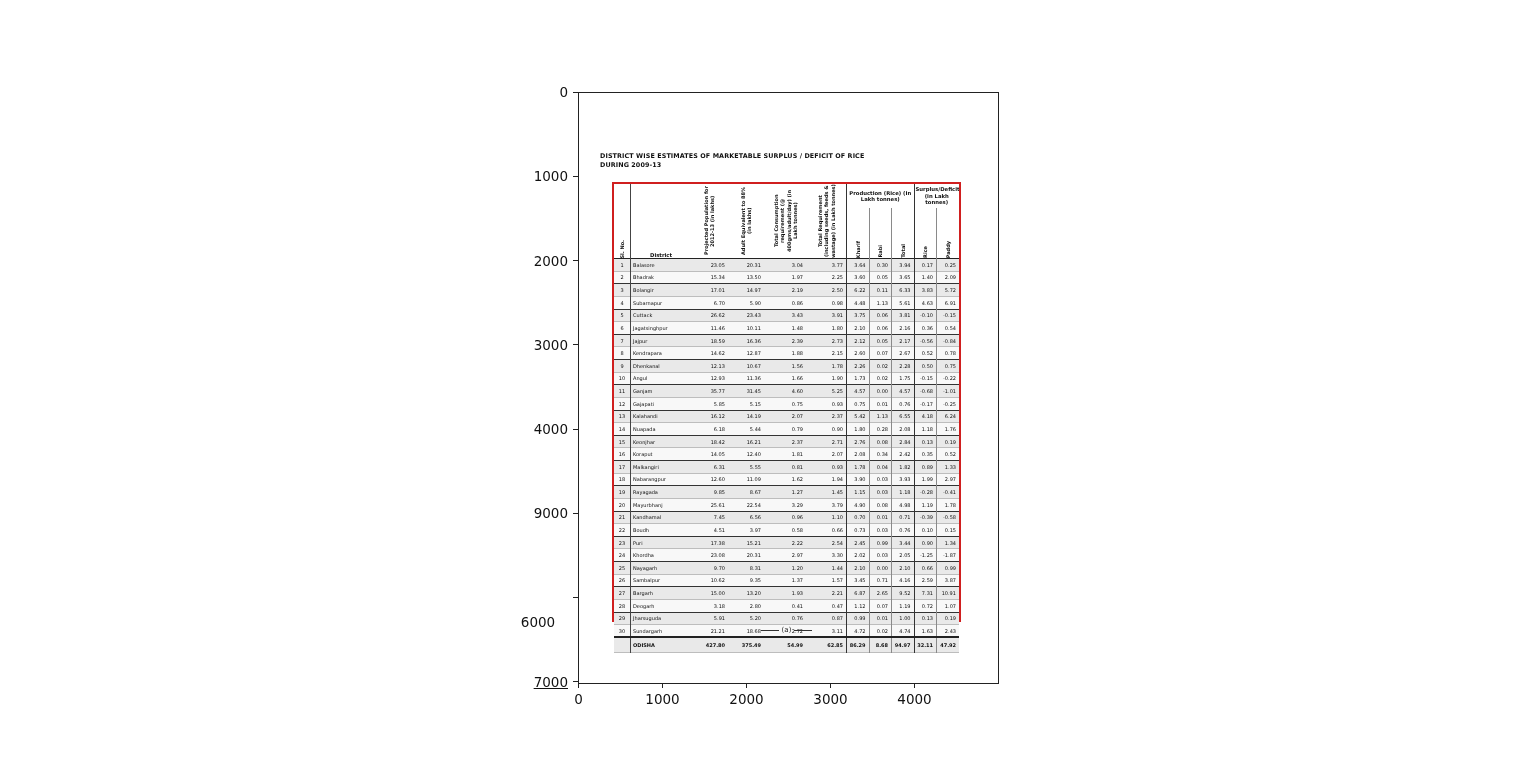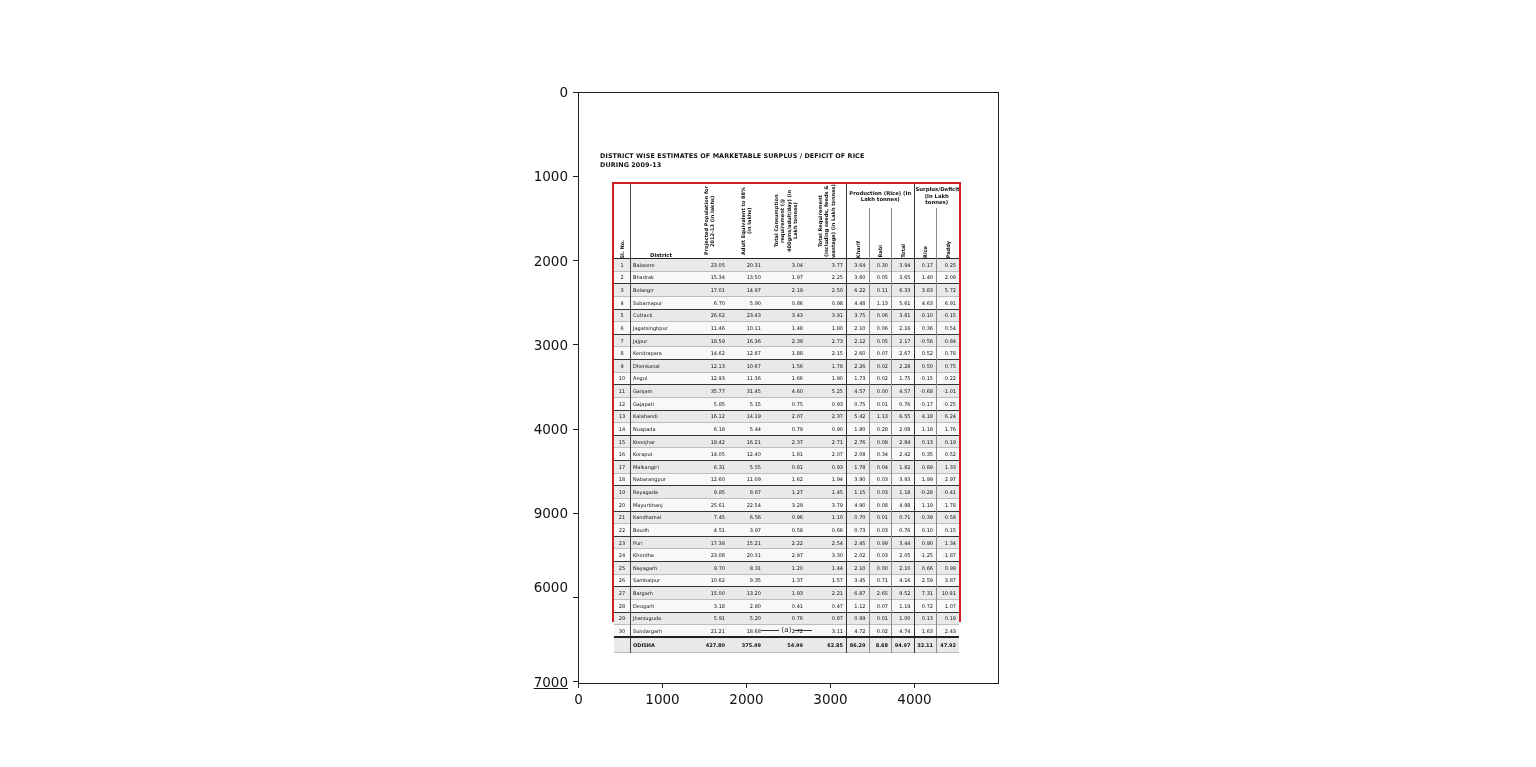--- a/index.html
+++ b/index.html
@@ -60,21 +60,21 @@
       <div class="tick-label ylab" style="left: 508px; top: 168.285px;">1000</div>
       <div class="tick-mark" style="left: 573px; top: 260.07px; width: 5px; height: 1px;"></div>
       <div class="tick-label ylab" style="left: 508px; top: 252.57px;">2000</div>
       <div class="tick-mark" style="left: 573px; top: 344.355px; width: 5px; height: 1px;"></div>
       <div class="tick-label ylab" style="left: 508px; top: 336.855px;">3000</div>
       <div class="tick-mark" style="left: 573px; top: 428.64px; width: 5px; height: 1px;"></div>
       <div class="tick-label ylab" style="left: 508px; top: 421.14px;">4000</div>
       <div class="tick-mark" style="left: 573px; top: 512.925px; width: 5px; height: 1px;"></div>
       <div class="tick-label ylab" style="left: 508px; top: 505.425px;">9000</div>
       <div class="tick-mark" style="left: 573px; top: 597.21px; width: 5px; height: 1px;"></div>
-      <div class="tick-label ylab" style="left: 508px; top: 579px;">6000</div>
+      <div class="tick-label ylab" style="left: 508px; top: 614px; text-align: center;">6000</div>
       <div class="tick-mark" style="left: 573px; top: 681.495px; width: 5px; height: 1px;"></div>
       <div class="tick-label ylab" style="left: 508px; top: 673.995px; text-decoration: underline;">7000</div>
       <div class="tick-mark" style="left: 578px; top: 683px; width: 1px; height: 5px;"></div>
       <div class="tick-label xlab" style="left: 548.5px; top: 691px;">0</div>
       <div class="tick-mark" style="left: 662px; top: 683px; width: 1px; height: 5px;"></div>
       <div class="tick-label xlab" style="left: 632.5px; top: 691px;">1000</div>
       <div class="tick-mark" style="left: 746px; top: 683px; width: 1px; height: 5px;"></div>
       <div class="tick-label xlab" style="left: 716.5px; top: 691px;">2000</div>
       <div class="tick-mark" style="left: 830px; top: 683px; width: 1px; height: 5px;"></div>
       <div class="tick-label xlab" style="left: 800.5px; top: 691px;">3000</div>

